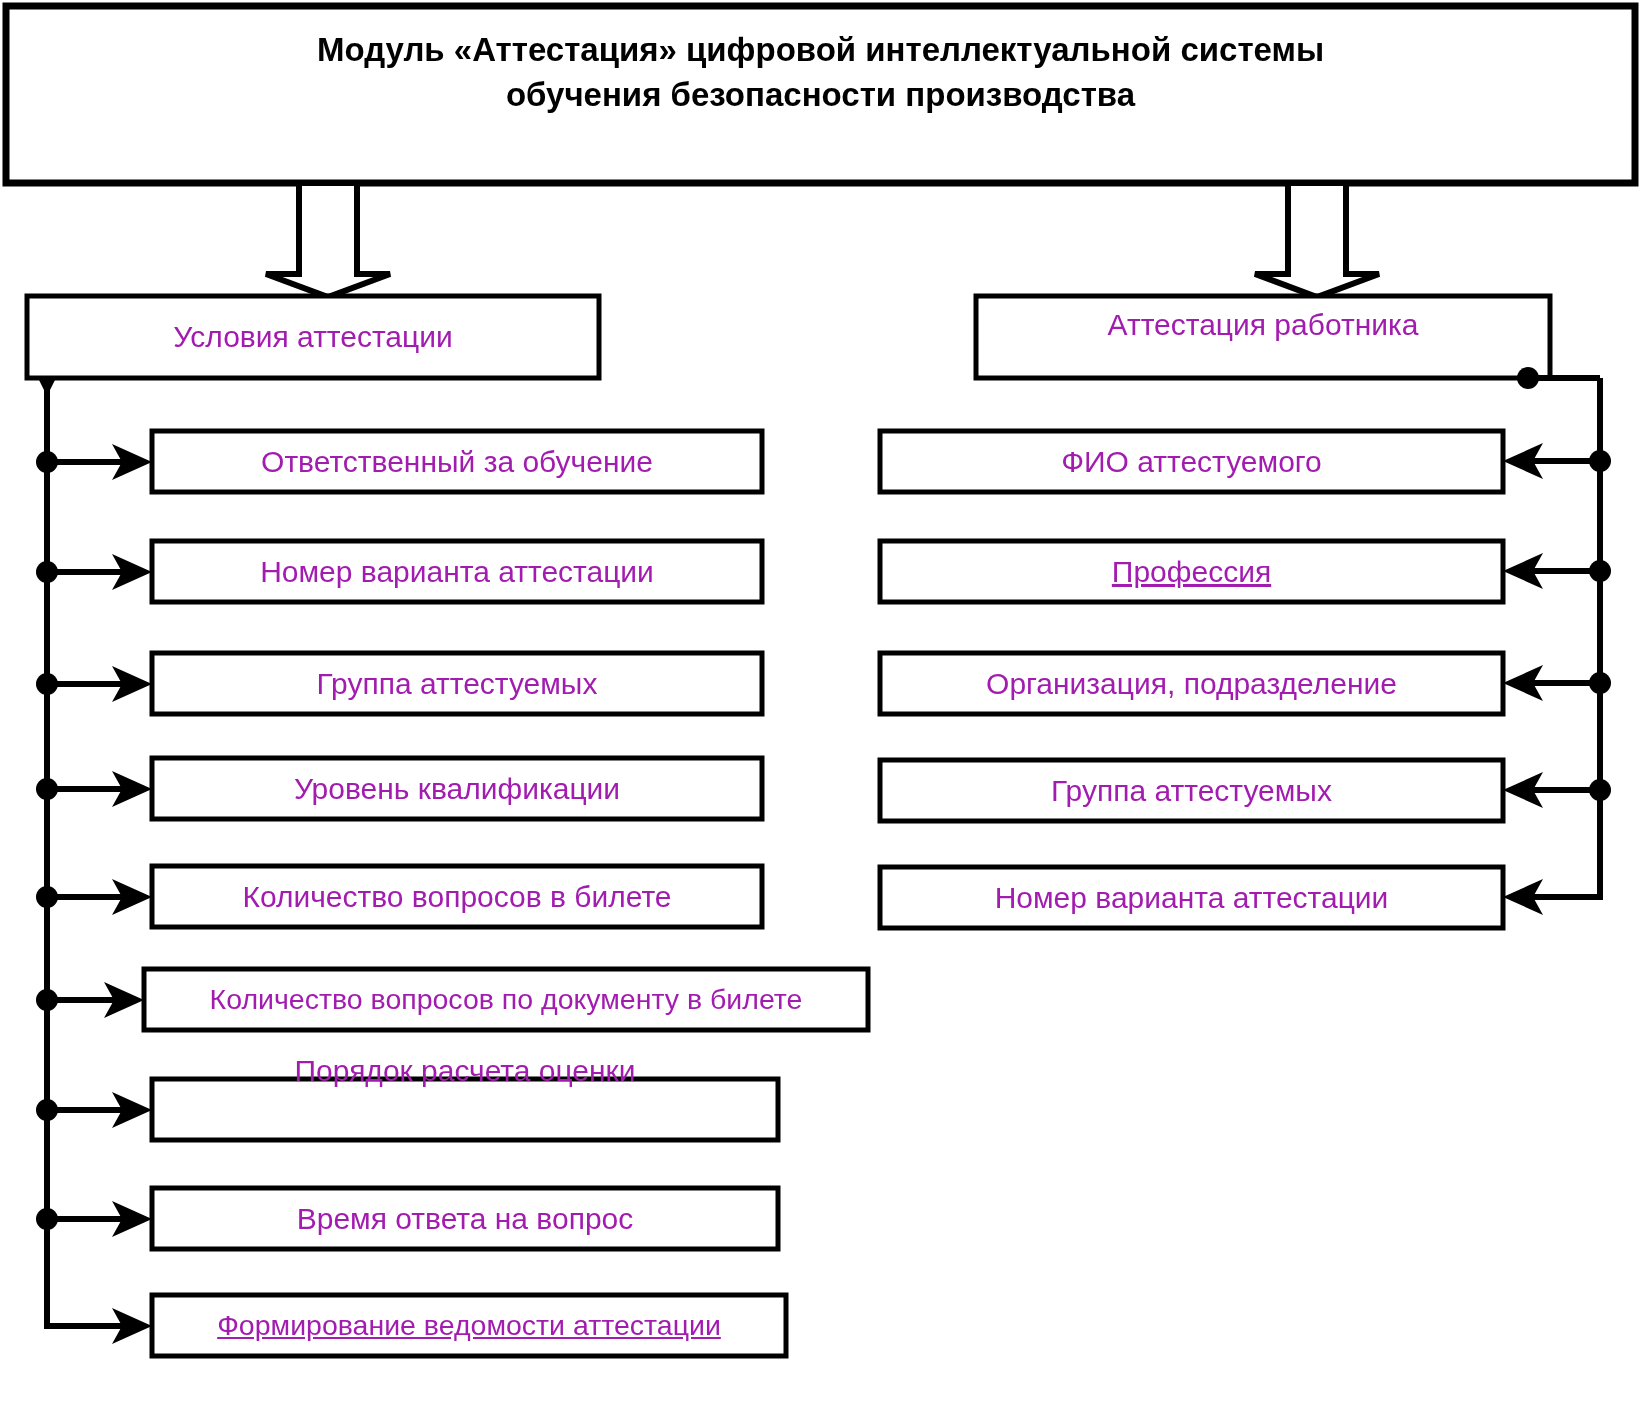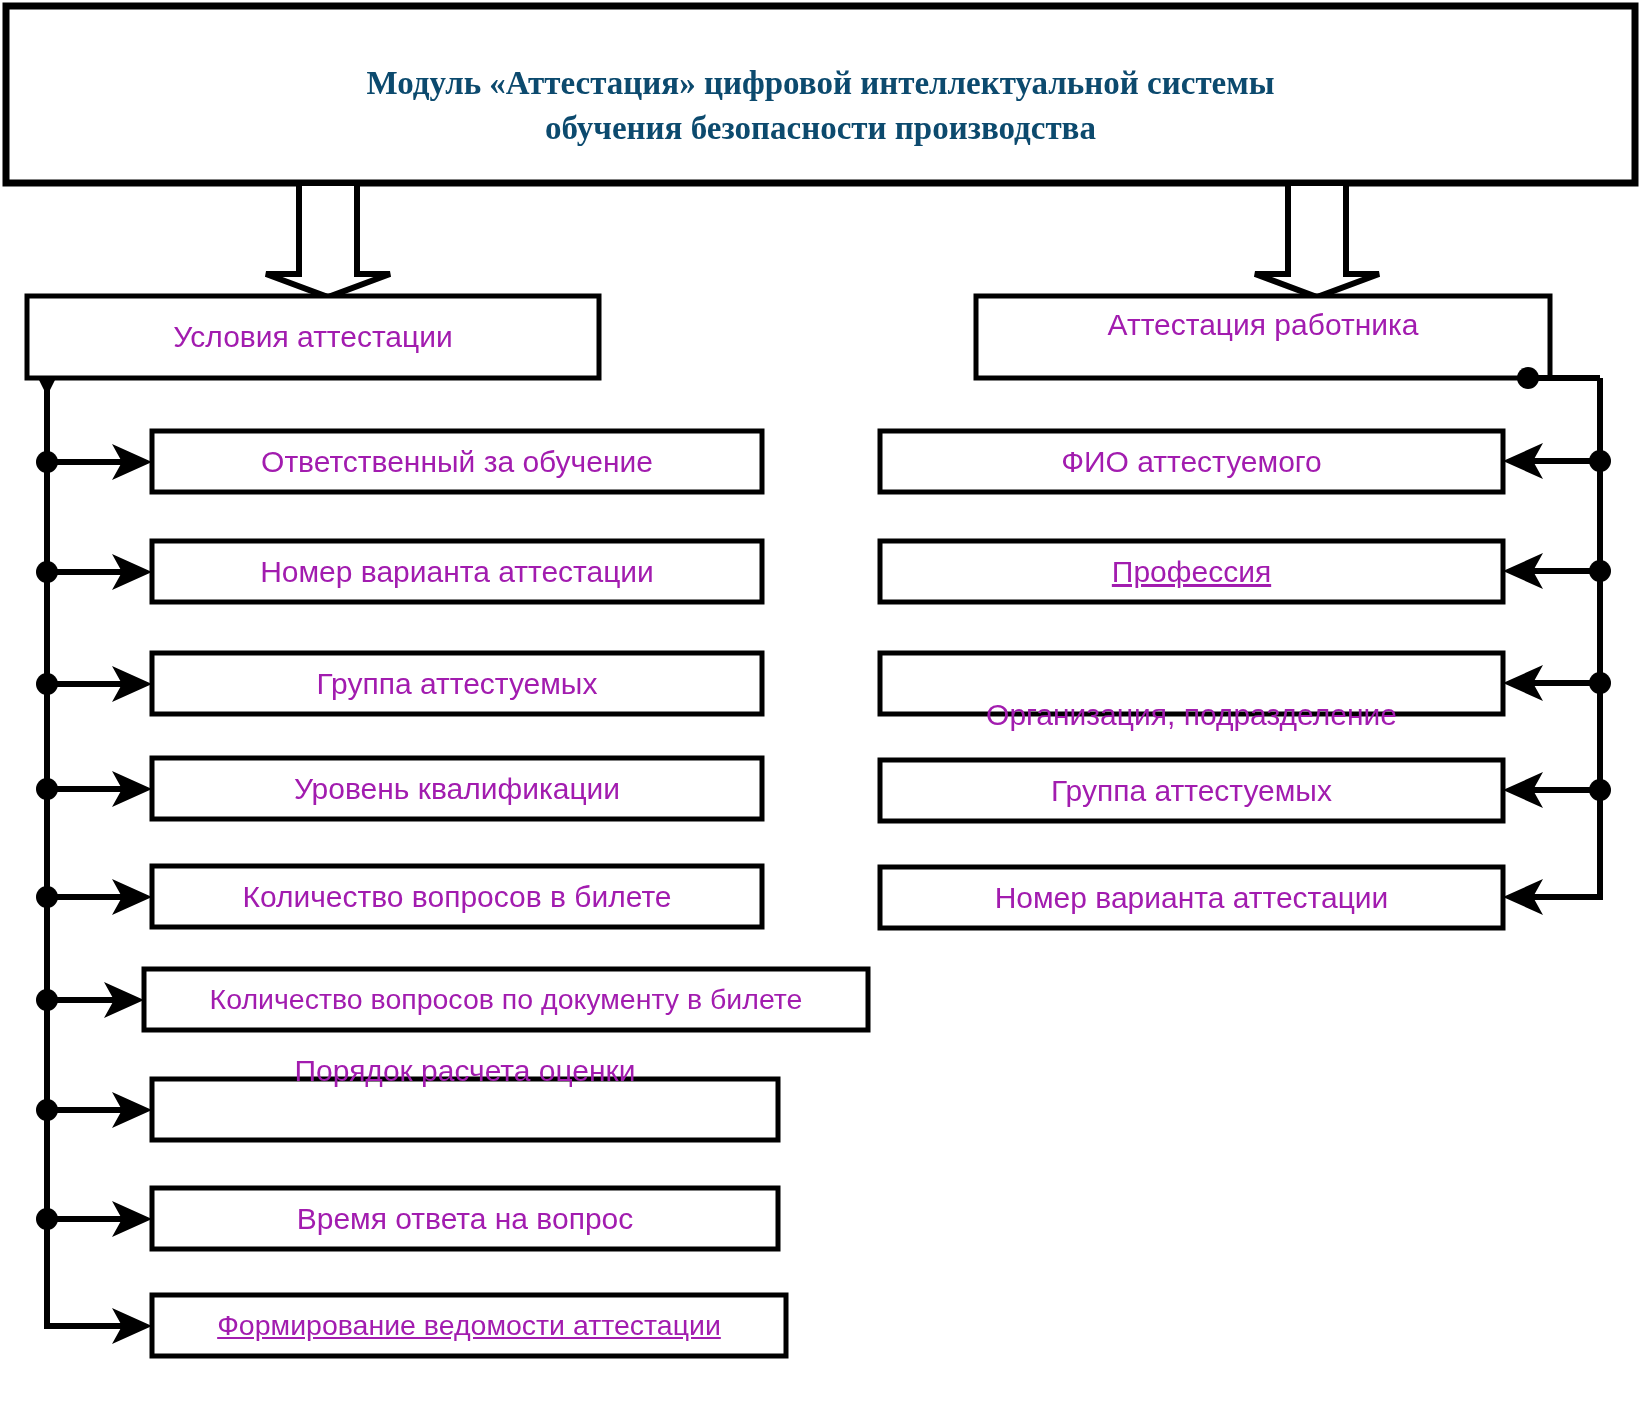--- a/index.html
+++ b/index.html
@@ -33,25 +33,25 @@
     color: #a21caf;
     font-family: "Liberation Sans", sans-serif;
     font-size: 30px;
     line-height: 1.18;
     white-space: nowrap;
     pointer-events: none;
   }
   .title-label {
     position: absolute;
     display: flex;
-    align-items: center;
+    align-items: flex-start;
     justify-content: center;
     text-align: center;
-    color: #0c4a6e;
-    font-family: Liberation Serif, serif;
+    color: #000000;
+    font-family: Liberation Sans, sans-serif;
     font-weight: bold;
     font-size: 33px;
     line-height: 1.35;
     padding-top: 22px;
     box-sizing: border-box;
   }
   .narrow-label { font-size: 28.5px; }
 </style>
 </head>
 <body>
@@ -174,17 +174,17 @@
   <div class="node-label" style="left:152px; top:653px; width:610px; height:61px;">Группа аттестуемых</div>
   <div class="node-label" style="left:152px; top:758px; width:610px; height:61px;">Уровень квалификации</div>
   <div class="node-label" style="left:152px; top:866px; width:610px; height:61px;">Количество вопросов в билете</div>
   <div class="node-label narrow-label" style="left:144px; top:969px; width:724px; height:61px;">Количество вопросов по документу в билете</div>
   <div class="node-label" style="left:152px; top:1040px; width:626px; height:61px;text-align:right;">Порядок расчета оценки</div>
   <div class="node-label" style="left:152px; top:1188px; width:626px; height:61px;">Время ответа на вопрос</div>
   <div class="node-label narrow-label" style="left:152px; top:1295px; width:634px; height:61px;text-decoration:underline;">Формирование ведомости аттестации</div>
 
   <div class="node-label" style="left:880px; top:431px; width:623px; height:61px;">ФИО аттестуемого</div>
   <div class="node-label" style="left:880px; top:541px; width:623px; height:61px;text-decoration:underline;">Профессия</div>
-  <div class="node-label" style="left:880px; top:684px; width:623px; height:61px;">Организация, подразделение</div>
+  <div class="node-label" style="left:880px; top:653px; width:623px; height:61px;">Организация, подразделение</div>
   <div class="node-label" style="left:880px; top:760px; width:623px; height:61px;">Группа аттестуемых</div>
   <div class="node-label" style="left:880px; top:867px; width:623px; height:61px;">Номер варианта аттестации</div>
 
 </div>
 
 </body></html>

